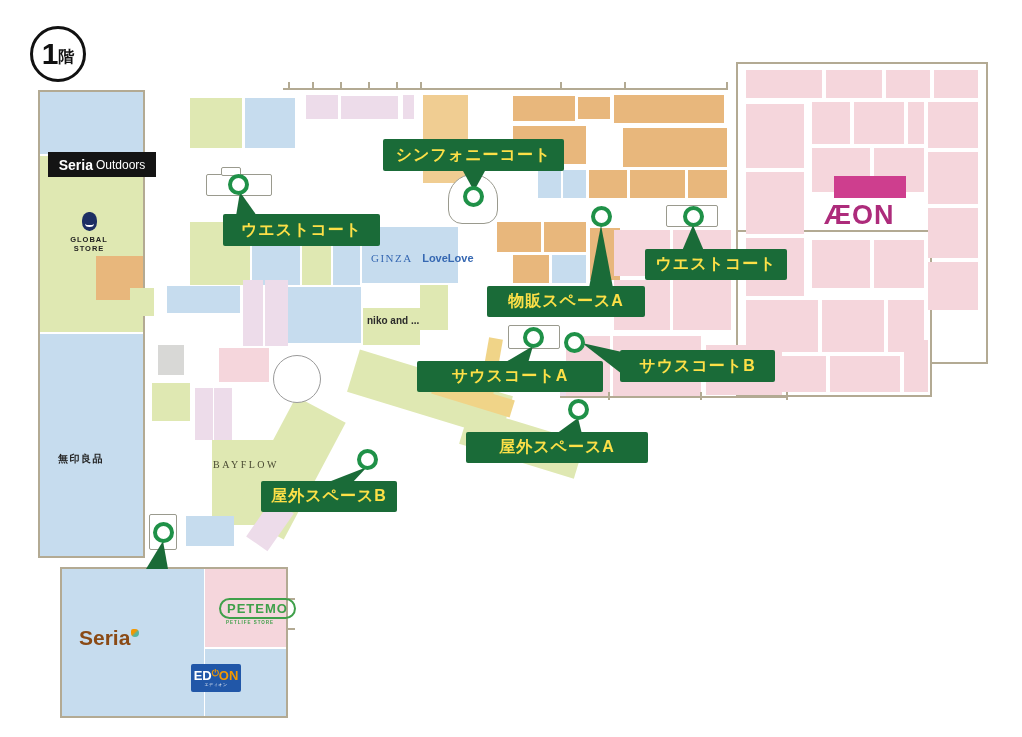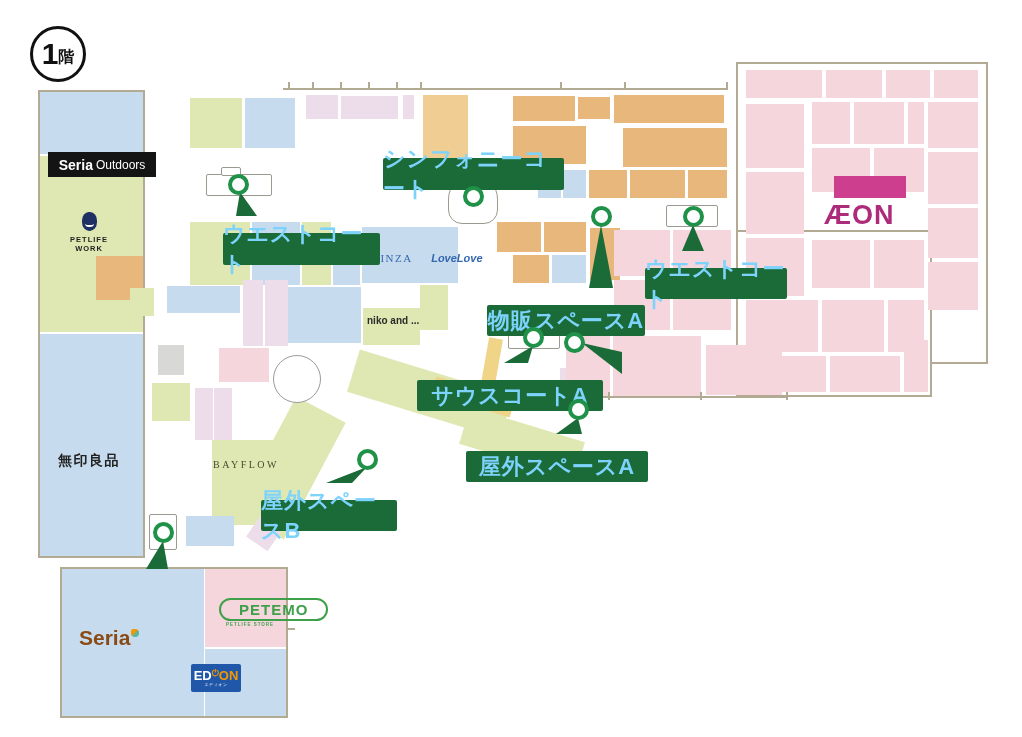--- a/index.html
+++ b/index.html
@@ -4,54 +4,54 @@
 <style>
   html,body{margin:0;padding:0;background:#fff;}
   #canvas{position:relative;width:1022px;height:737px;background:#fff;overflow:hidden;
           font-family:"Liberation Sans","DejaVu Sans",sans-serif;}
   #map,#overlay{position:absolute;inset:0;}
   .bld{position:absolute;background:#fff;border:2px solid #b3aa93;box-sizing:border-box;}
   .blk{position:absolute;}
   .wall{position:absolute;background:#b3aa93;}
   .stage{position:absolute;background:#fff;border:1px solid #9a9a8e;box-sizing:border-box;}
   .roundabout{position:absolute;border:1.5px solid #9a9a9a;border-radius:50%;background:#fff;}
-  .callout{position:absolute;background:#1a6b38;color:#7dd3fc;display:flex;align-items:center;justify-content:center;
-           font-weight:bold;font-size:22px;letter-spacing:1px;border-radius:2px;box-sizing:border-box;
-           font-family:"Liberation Sans","DejaVu Sans",sans-serif;cursor:pointer;margin-top:19px;}
+  .callout{position:absolute;background:#1a6b38;color:#fde047;display:flex;align-items:center;justify-content:center;
+           font-weight:bold;font-size:16px;letter-spacing:1px;border-radius:2px;box-sizing:border-box;
+           font-family:"Liberation Sans","DejaVu Sans",sans-serif;cursor:pointer;}
   .pin{position:absolute;width:13px;height:13px;background:#fff;border:4px solid #1f9148;border-radius:50%;cursor:pointer;}
   svg#ptr{position:absolute;left:0;top:0;pointer-events:none;}
 
   
   .badge{position:absolute;left:30px;top:26px;width:56px;height:56px;border:3.5px solid #111;border-radius:50%;
          background:#fff;display:flex;align-items:center;justify-content:center;box-sizing:border-box;}
   .badge .num{font-size:30px;font-weight:800;color:#111;line-height:1;}
   .badge .suf{font-size:16px;font-weight:700;color:#111;margin-top:6px;}
 
   
   .alpen{position:absolute;left:48px;top:152px;width:108px;height:25px;background:#141414;color:#fff;
          display:flex;align-items:center;justify-content:center;gap:3px;}
   .alpen .b{font-weight:800;font-size:14px;letter-spacing:0;}
   .alpen .l{font-weight:400;font-size:12px;}
   .gw{position:absolute;left:56px;top:212px;width:66px;text-align:center;}
   .gw-icon{width:15px;height:19px;background:#1d2f63;border-radius:45% 45% 48% 48%;margin:0 auto 4px;position:relative;}
   .gw-icon:after{content:"";position:absolute;left:3px;bottom:4px;width:9px;height:5px;border-bottom:2px solid #fff;border-radius:50%;}
   .gw-text{font-size:7.5px;font-weight:bold;color:#222;letter-spacing:1px;}
-  .muji{position:absolute;left:58px;top:452px;font-size:14px;font-weight:800;color:#222;letter-spacing:1.5px;}
+  .muji{position:absolute;left:58px;top:452px;font-size:10px;font-weight:800;color:#222;letter-spacing:1.5px;}
   .ginza{position:absolute;left:371px;top:248px;color:#3668b2;white-space:nowrap;}
   .ginza .s{font-family:"Liberation Serif","DejaVu Serif",serif;font-size:11px;letter-spacing:1.5px;}
-  .ginza .b{font-size:11px;font-weight:800;margin-left:14px;font-style:italic;}
+  .ginza .b{font-size:11px;font-weight:800;margin-left:5px;}
   .niko{position:absolute;left:367px;top:315px;font-size:10px;font-weight:800;color:#2b2b2b;}
   .bayflow{position:absolute;left:213px;top:459px;font-size:10px;color:#4a4a33;letter-spacing:2.5px;
            font-family:"Liberation Serif","DejaVu Serif",serif;}
   .seria{position:absolute;left:79px;top:626px;font-size:21px;font-weight:800;color:#8a4a15;}
   .seria .dot{display:inline-block;width:8px;height:8px;margin-left:1px;margin-bottom:8px;
               background:linear-gradient(135deg,#f39800 40%,#57b5a0 60%);border-radius:2px 50% 50% 50%;}
   .petemo{position:absolute;left:219px;top:598px;width:62px;text-align:center;}
-  .petemo .oval{display:inline-block;border:2px solid #3fa04a;border-radius:12px;padding:1px 18px;
-                color:#3fa04a;font-size:15px;font-weight:900;letter-spacing:1px;background:#fff0;}
+  .petemo .oval{display:inline-block;border:2px solid #3fa04a;border-radius:12px;padding:1px 6px;
+                color:#3fa04a;font-size:13px;font-weight:900;letter-spacing:1px;background:#fff0;}
   .petemo .sub{font-size:4.5px;color:#3fa04a;font-weight:bold;letter-spacing:1px;margin-top:1px;}
   .edion{position:absolute;left:191px;top:664px;width:50px;height:28px;background:#2157a8;border-radius:2px;
          display:flex;flex-direction:column;align-items:center;justify-content:center;line-height:1;}
   .edion .row{font-weight:900;font-size:13px;letter-spacing:0;}
   .edion .ed{color:#fff;}
   .edion .on{color:#f39800;}
   .edion .pw{color:#f39800;font-size:9px;vertical-align:top;}
   .edion .sub{color:#fff;font-size:4px;margin-top:1px;letter-spacing:.5px;}
   .aeon{position:absolute;left:824px;top:200px;font-size:27px;font-weight:700;color:#ad2b7b;letter-spacing:1px;}
 </style>
@@ -181,21 +181,21 @@
     <span class="suf">階</span>
   </div>
 
   <div class="alpen">
     <span class="b">Seria</span>
     <span class="l">Outdoors</span>
   </div>
 
   <div class="gw">
     <div class="gw-icon"></div>
-    <div class="gw-text">PETLIFE WORK</div>
+    <div class="gw-text">GLOBAL STORE</div>
   </div>
 
   <div class="muji">無印良品</div>
 
   <div class="ginza">
     <span class="s">GINZA</span>
     <span class="b">LoveLove</span>
   </div>
 
   <div class="niko">niko and ...</div>
@@ -232,20 +232,21 @@
       <div class="callout" style="left: 383px; top: 139px; width: 181px; height: 32px;">シンフォニーコート</div>
       <div class="pin" style="left: 463px; top: 186px;"></div>
       <div class="callout" style="left: 223px; top: 214px; width: 157px; height: 32px;">ウエストコート</div>
       <div class="pin" style="left: 228px; top: 174px;"></div>
       <div class="callout" style="left: 645px; top: 249px; width: 142px; height: 31px;">ウエストコート</div>
       <div class="pin" style="left: 683px; top: 206px;"></div>
       <div class="callout" style="left: 487px; top: 286px; width: 158px; height: 31px;">物販スペースA</div>
       <div class="pin" style="left: 591px; top: 206px;"></div>
       <div class="callout" style="left: 417px; top: 361px; width: 186px; height: 31px;">サウスコートA</div>
       <div class="pin" style="left: 523px; top: 327px;"></div>
+      <div class="callout" style="left: 620px; top: 350px; width: 155px; height: 32px;">サウスコートB</div>
       <div class="pin" style="left: 564px; top: 332px;"></div>
       <div class="callout" style="left: 466px; top: 432px; width: 182px; height: 31px;">屋外スペースA</div>
       <div class="pin" style="left: 568px; top: 399px;"></div>
       <div class="callout" style="left: 261px; top: 481px; width: 136px; height: 31px;">屋外スペースB</div>
       <div class="pin" style="left: 357px; top: 449px;"></div>
       <div class="pin" style="left: 153px; top: 522px;"></div>
     </div>
 </div>
 
 </body></html>

